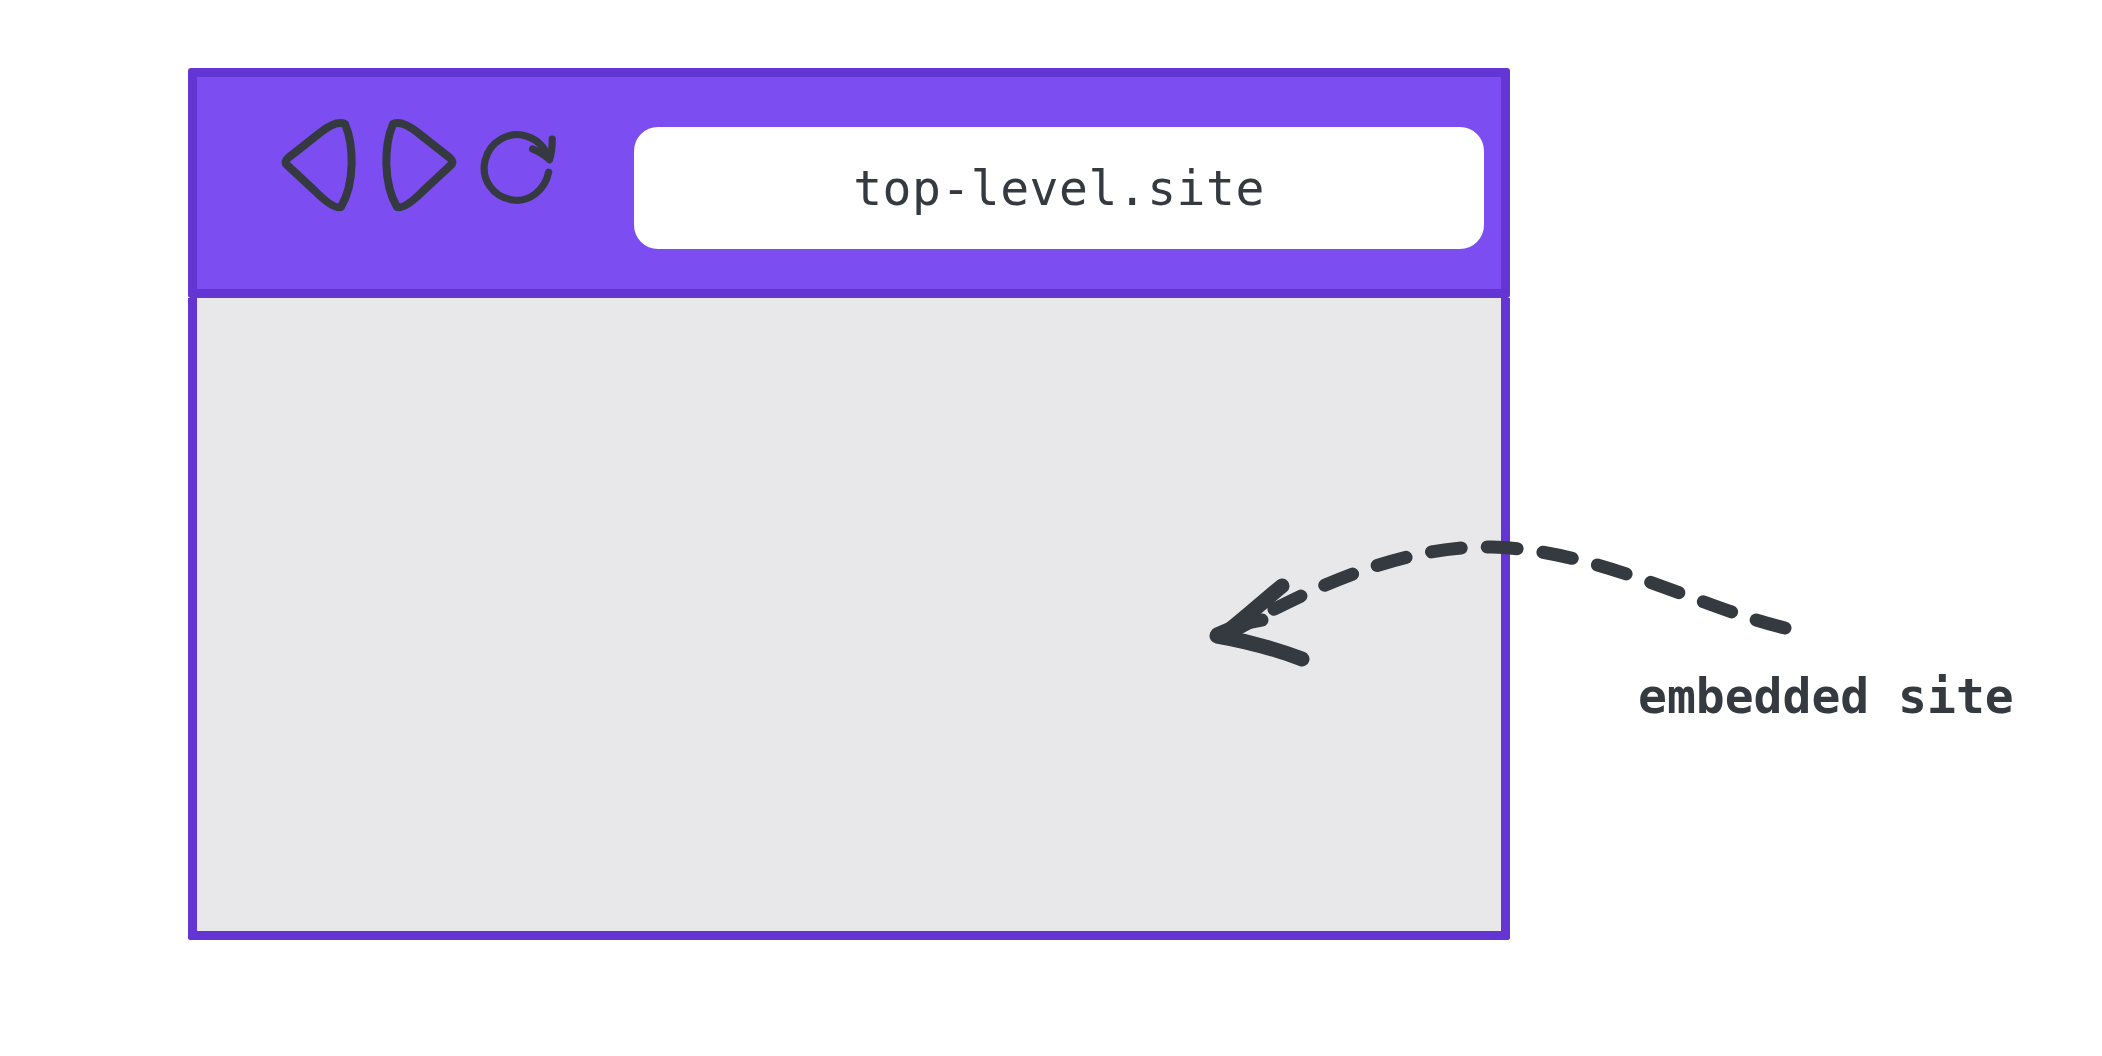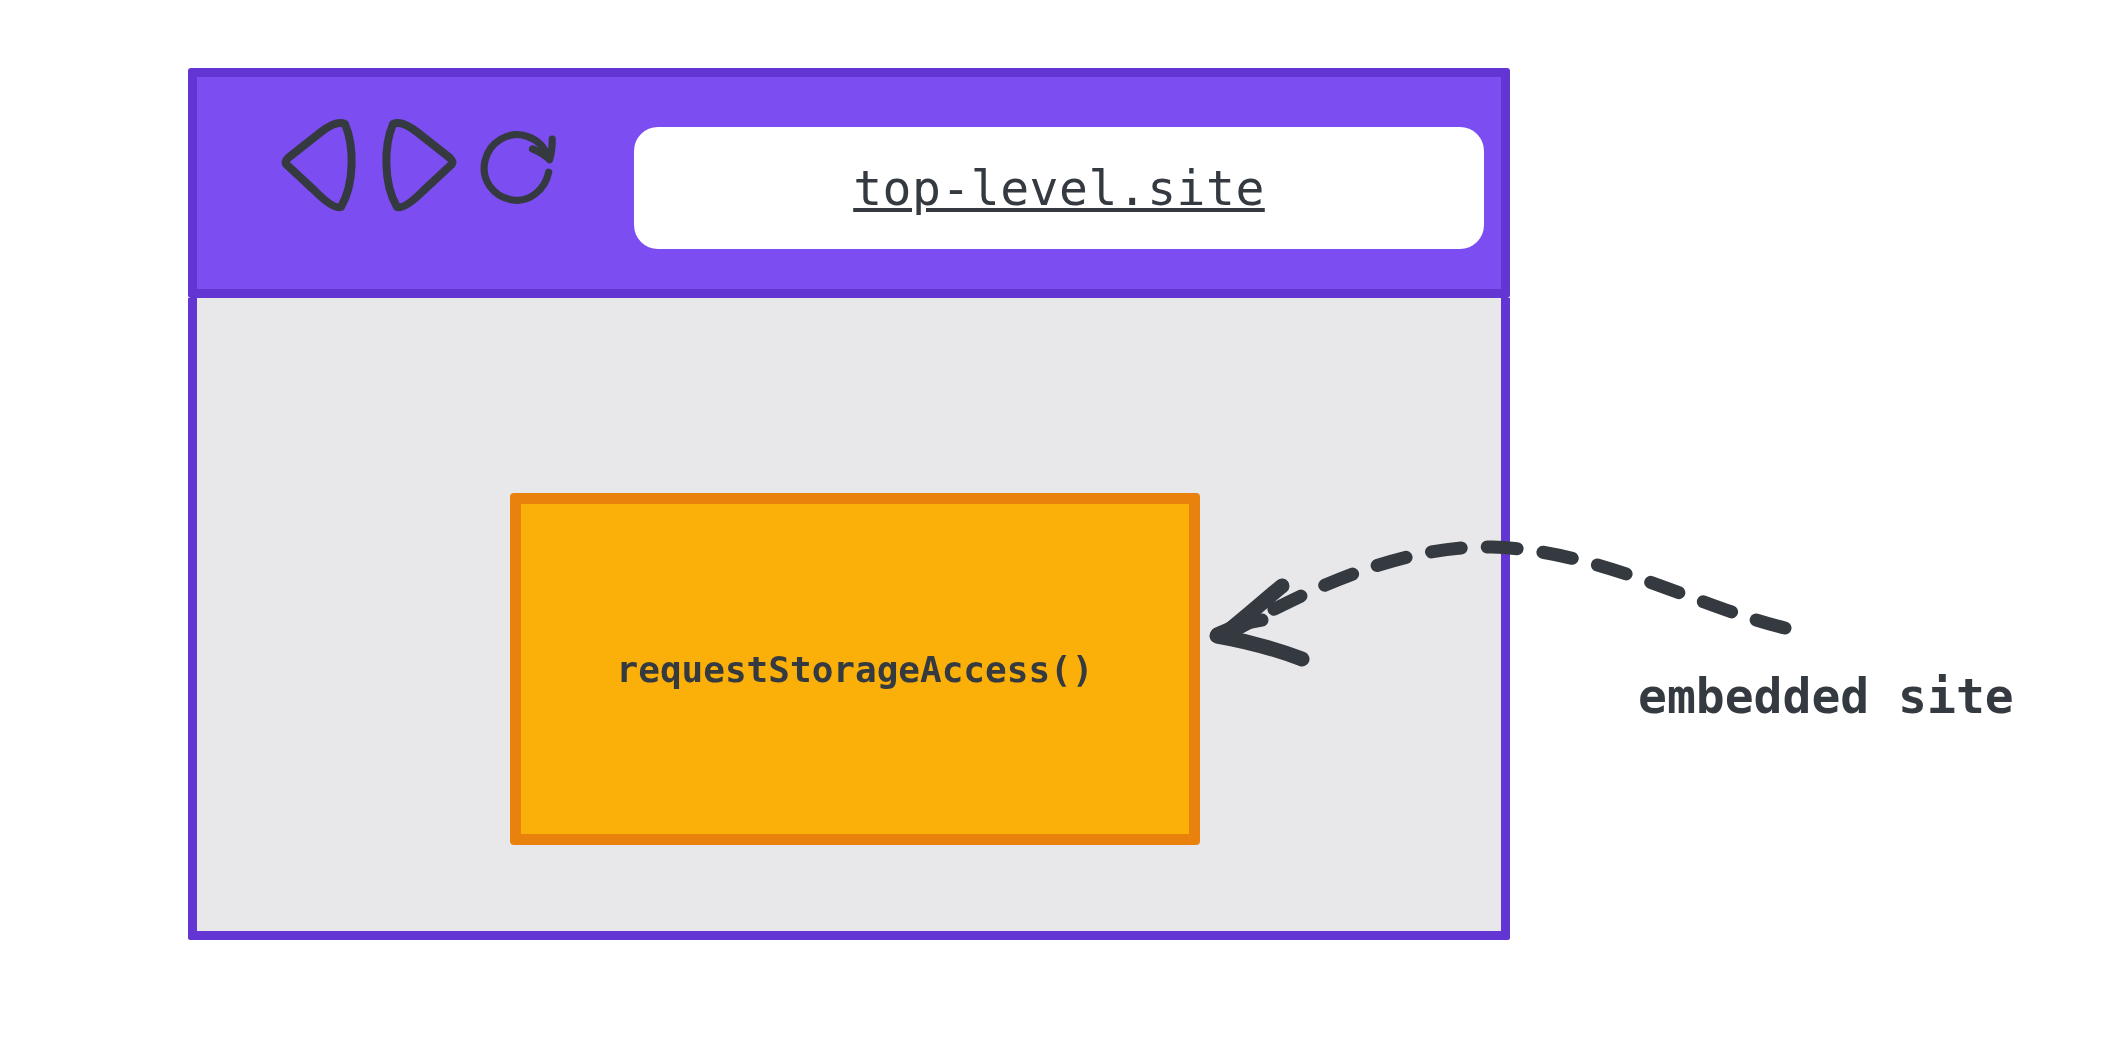--- a/index.html
+++ b/index.html
@@ -93,21 +93,20 @@
     justify-content: center;
     cursor: text;
   }
   .url-text {
     font-family: "DejaVu Sans Mono", monospace;
     font-size: 48px;
     font-weight: 500;
     letter-spacing: 0.5px;
     color: #343A40;
     white-space: nowrap;
-    text-decoration: underline;
   }
 
   
   .iframe-box {
     position: absolute;
     left: 510px;
     top: 493px;
     width: 690px;
     height: 352px;
     box-sizing: border-box;
@@ -185,23 +184,20 @@
       <div class="url-bar">
         <span class="url-text" title="Search or enter address">top-level.site</span>
       </div>
 
     </div>
 
     <div class="browser-viewport"></div>
 
   </div>
 
-  <div class="iframe-box">
-    <span class="iframe-label">requestStorageAccess()</span>
-  </div>
 
   <div class="annotation-arrow">
     <svg width="680" height="200" viewBox="0 0 680 200" fill="none" xmlns="http://www.w3.org/2000/svg">
 
       <path d="M 615 128 C 530 108, 430 50, 322 47 C 225 45, 128 95, 60 133" stroke="#343A40" stroke-width="13" stroke-linecap="round" stroke-linejoin="round" stroke-dasharray="30 26"></path>
 
       <path d="M 112 86 C 96 99, 75 118, 52 136" stroke="#343A40" stroke-width="15" stroke-linecap="round"></path>
       <path d="M 47 136 C 70 140, 103 148, 132 159" stroke="#343A40" stroke-width="15" stroke-linecap="round"></path>
       <path d="M 47 134 C 62 127, 78 122, 92 120" stroke="#343A40" stroke-width="13" stroke-linecap="round"></path>
     </svg>

